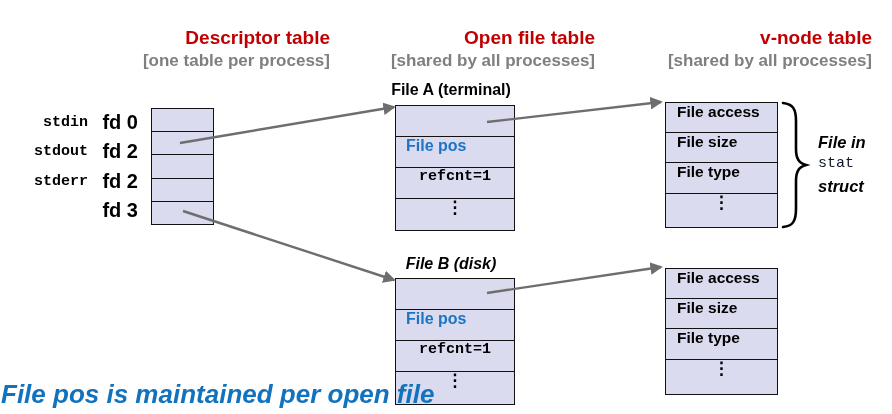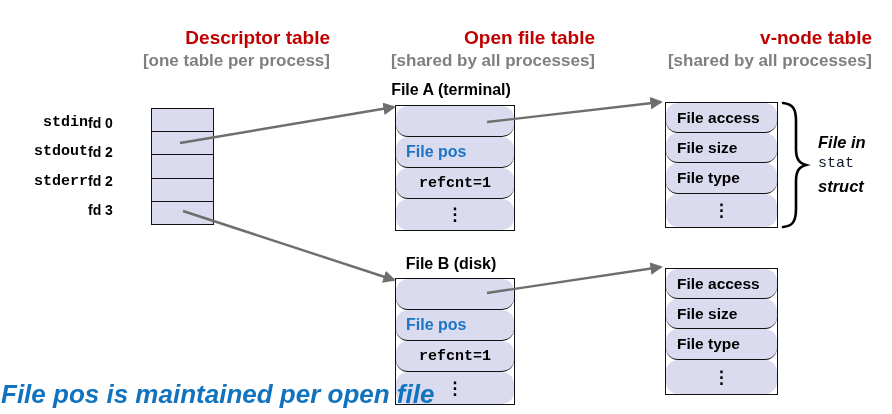--- a/index.html
+++ b/index.html
@@ -28,32 +28,32 @@
   .dcell:last-child{border-bottom:none;}
   .dlabels{
     position:absolute;left:0;top:108px;width:145px;height:117px;
     display:flex;flex-direction:column;
   }
   .dlrow{flex:1;display:flex;align-items:center;justify-content:flex-end;}
   .stream{
     font-family:"Liberation Mono",monospace;font-weight:bold;font-size:15px;
     text-align:right;white-space:pre;
   }
-  .fdl{width:50px;font-weight:bold;font-size:14px;padding-right:7px;}
+  .fdl{width:50px;text-align:right;font-weight:bold;font-size:20px;padding-right:7px;}
 
   
   .ftitle{position:absolute;width:182px;text-align:center;font-weight:bold;font-size:16px;color:#000;}
   .btable{
     position:absolute;border:1.8px solid #111;box-sizing:border-box;
     display:grid;
   }
   .btable .row{
     background:var(--cell-fill,#DBDBEF);
     border-bottom:1.5px solid #111;
-    display:flex;align-items:center;border-radius:12px;
+    display:flex;
   }
   .btable .row:last-child{border-bottom:none;}
   .ftable{left:395px;width:120px;grid-template-rows:31px 31px 31px 1fr;}
   #ftable-a{top:105px;height:126px;}
   #ftable-b{top:278px;height:127px;}
   .vtable{left:665px;width:113px;grid-template-rows:30px 30px 31px 1fr;}
   #vtable-1{top:102px;height:126px;}
   #vtable-2{top:268px;height:127px;}
   .filepos{color:var(--accent-blue,#1B74C4);font-weight:bold;font-size:16px;padding-left:10px;}
   .refcnt{font-family:"Liberation Mono",monospace;font-weight:bold;font-size:15px;justify-content:center;}
@@ -126,21 +126,21 @@
   <div class="ftitle" style="left:360px;top:81px;">File A (terminal)</div>
   <div class="btable ftable" id="ftable-a">
     <div class="row"></div>
     <div class="row">
         <span class="filepos">File pos</span>
       </div>
     <div class="row refcnt">refcnt=1</div>
     <div class="row dots">⋮</div>
   </div>
 
-  <div class="ftitle" style="left:360px;top:255px;">File B (disk)</div>
+  <div class="ftitle" style="left:360px;top:255px;font-style:italic;">File B (disk)</div>
   <div class="btable ftable" id="ftable-b">
     <div class="row"></div>
     <div class="row">
         <span class="filepos">File pos</span>
       </div>
     <div class="row refcnt">refcnt=1</div>
     <div class="row dots">⋮</div>
   </div>
 
   <div class="btable vtable" id="vtable-1">

